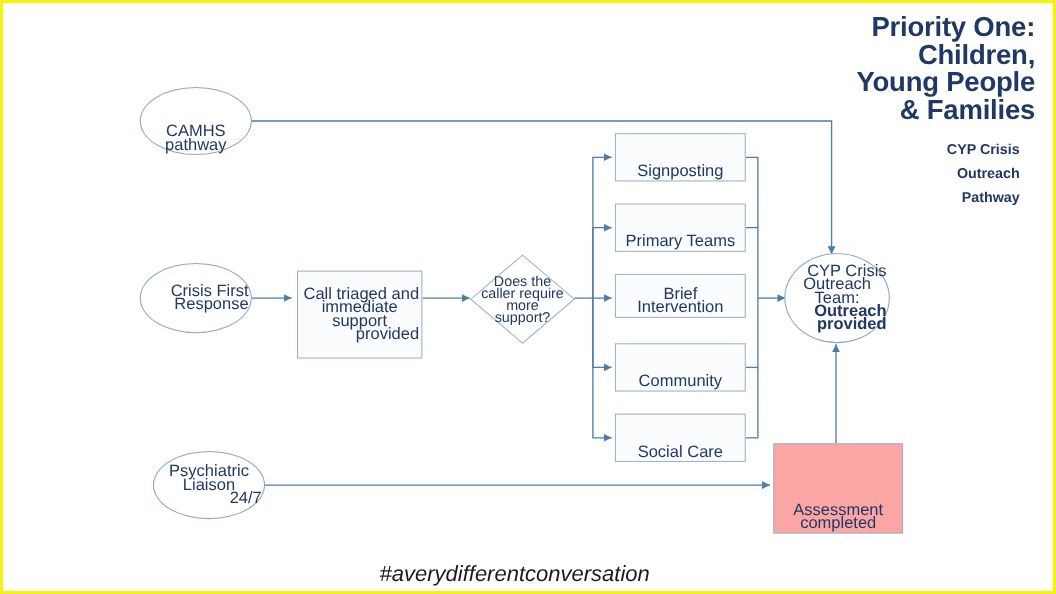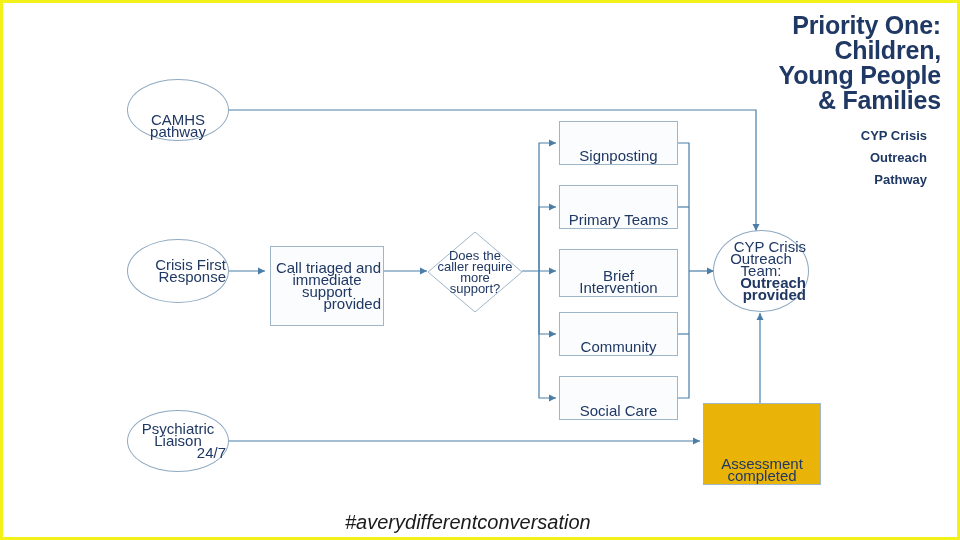--- a/index.html
+++ b/index.html
@@ -94,21 +94,21 @@
     border: 1px solid #8ea9c1;
     border-radius: 50%;
     background: #ffffff;
   }
   .rect {
     border: 1px solid #9fb6c9;
     background: #fbfcfd;
   }
   .rect-plain {
     border: 1px solid #9fb6c9;
-    background: #eab308;
+    background: #fca5a5;
   }
   .diamond-wrap {
     position: absolute;
   }
   .diamond-shape {
     position: absolute;
     left: 0;
     top: 0;
     width: 100%;
     height: 100%;
@@ -190,21 +190,21 @@
 
     <div class="node ellipse" style="left:124px; top:76px; width:102px; height:62px;">
       <span>CAMHS pathway</span>
     </div>
 
     <div class="node ellipse" style="left:124px; top:236px; width:102px; height:64px; flex-direction:column;">
       <span class="label-line">Crisis First</span>
       <span class="label-line">Response</span>
     </div>
 
-    <div class="node ellipse" style="left:124px; top:407px; width:102px; height:62px; flex-direction:column;">
+    <div class="node ellipse" style="left:136px; top:407px; width:102px; height:62px; flex-direction:column;">
       <span class="label-line">Psychiatric Liaison</span>
       <span class="label-line">24/7</span>
     </div>
 
     <div class="node rect" style="left:267px; top:228px; width:114px; height:80px; flex-direction:column;margin-top:15px;">
       <span class="label-line">Call triaged and</span>
       <span class="label-line">immediate support</span>
       <span class="label-line">provided</span>
     </div>
 
@@ -219,21 +219,21 @@
     </div>
 
     <div class="node rect" style="left:556px; top:118px; width:119px; height:44px;">
       <span>Signposting</span>
     </div>
 
     <div class="node rect" style="left:556px; top:182px; width:119px; height:44px;">
       <span>Primary Teams</span>
     </div>
 
-    <div class="node rect" style="left:556px; top:246px; width:119px; height:48px;">
+    <div class="node rect" style="left:556px; top:246px; width:119px; height:40px;">
       <span>Brief Intervention</span>
     </div>
 
     <div class="node rect" style="left:556px; top:309px; width:119px; height:44px;">
       <span>Community</span>
     </div>
 
     <div class="node rect" style="left:556px; top:373px; width:119px; height:44px;">
       <span>Social Care</span>
     </div>

